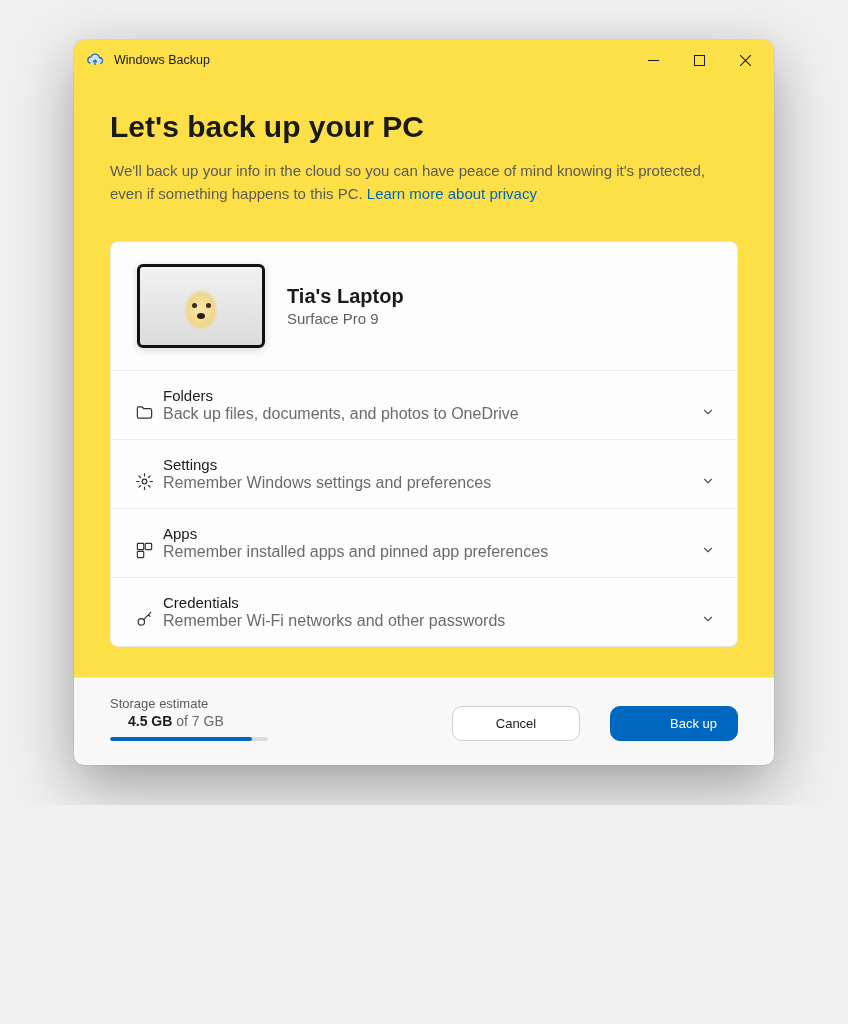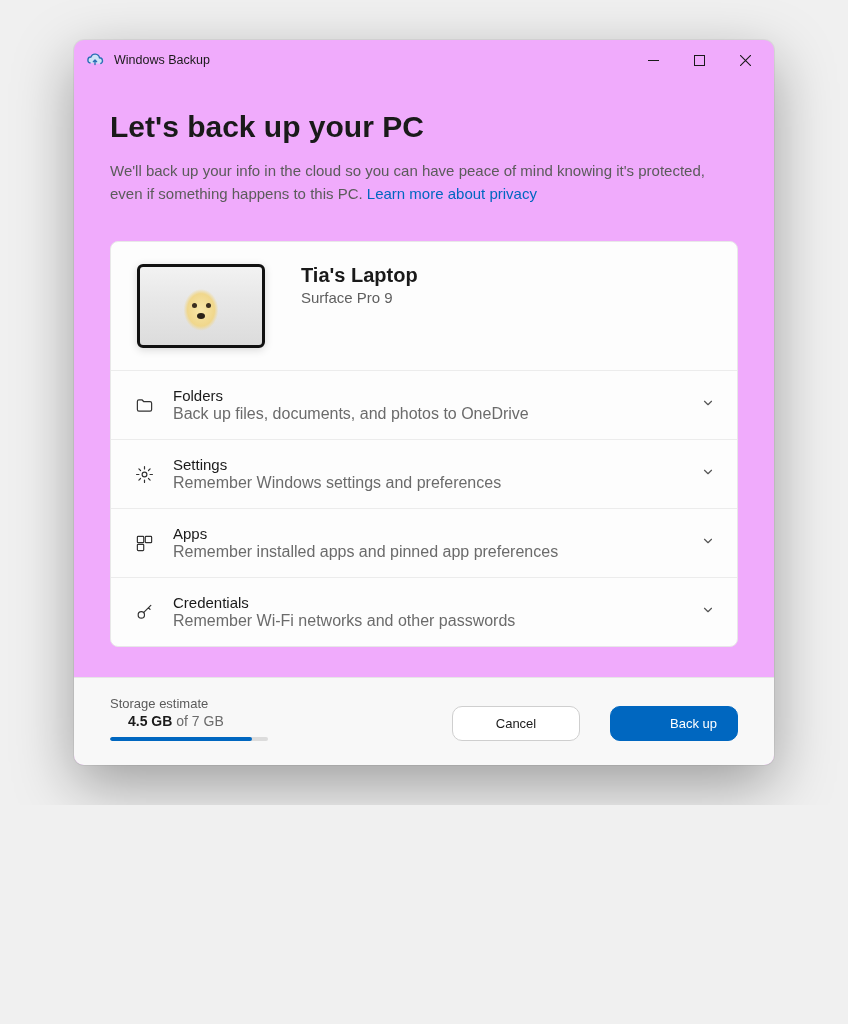--- a/index.html
+++ b/index.html
@@ -6,21 +6,21 @@
   body {
     font-family: "Segoe UI", -apple-system, BlinkMacSystemFont, sans-serif;
     background: #f0f0f0;
     display: flex;
     justify-content: center;
     align-items: flex-start;
     padding: 40px 20px;
   }
   .window {
     width: 700px;
-    background: #f0abfc;
+    background: #fde047;
     border-radius: 10px;
     box-shadow: 0 20px 60px rgba(0,0,0,0.35), 0 0 0 1px rgba(0,0,0,0.05);
     overflow: hidden;
     display: flex;
     flex-direction: column;
   }
   .titlebar {
     display: flex;
     align-items: center;
     height: 40px;
@@ -76,23 +76,24 @@
     text-decoration: none;
   }
   .panel {
     border: 1px solid #e8e8e8;
     border-radius: 8px;
     overflow: hidden;
     background: #fdfdfd;
   }
   .device-row {
     display: flex;
+    align-items: center;
     padding: 22px 26px;
     border-bottom: 1px solid #ececec;
-    gap: 36px;
+    gap: 22px;
   }
   .device-thumb {
     width: 128px;
     height: 84px;
     border: 3px solid #111;
     border-radius: 6px;
     background:
       radial-gradient(ellipse 30px 36px at 50% 55%, #f8e7a9 0%, #f0d78c 45%, rgba(240,240,240,0) 58%),
       linear-gradient(180deg, #f2f2f2 0%, #e8e8e8 40%, #dcdcdc 100%);
     position: relative;
@@ -121,24 +122,24 @@
     font-weight: 600;
     color: #1a1a1a;
     margin-bottom: 2px;
   }
   .device-info .model {
     font-size: 15px;
     color: #5f5f5f;
   }
   .opt-row {
     display: flex;
-    align-items: center;
+    align-items: flex-end;
     padding: 16px 22px;
     border-bottom: 1px solid #ececec;
-    gap: 18px;
+    gap: 8px;
     cursor: pointer;
   }
   .opt-row:last-child { border-bottom: none; }
   .opt-icon {
     width: 22px;
     height: 22px;
     display: flex;
     align-items: center;
     justify-content: center;
     color: #333;

